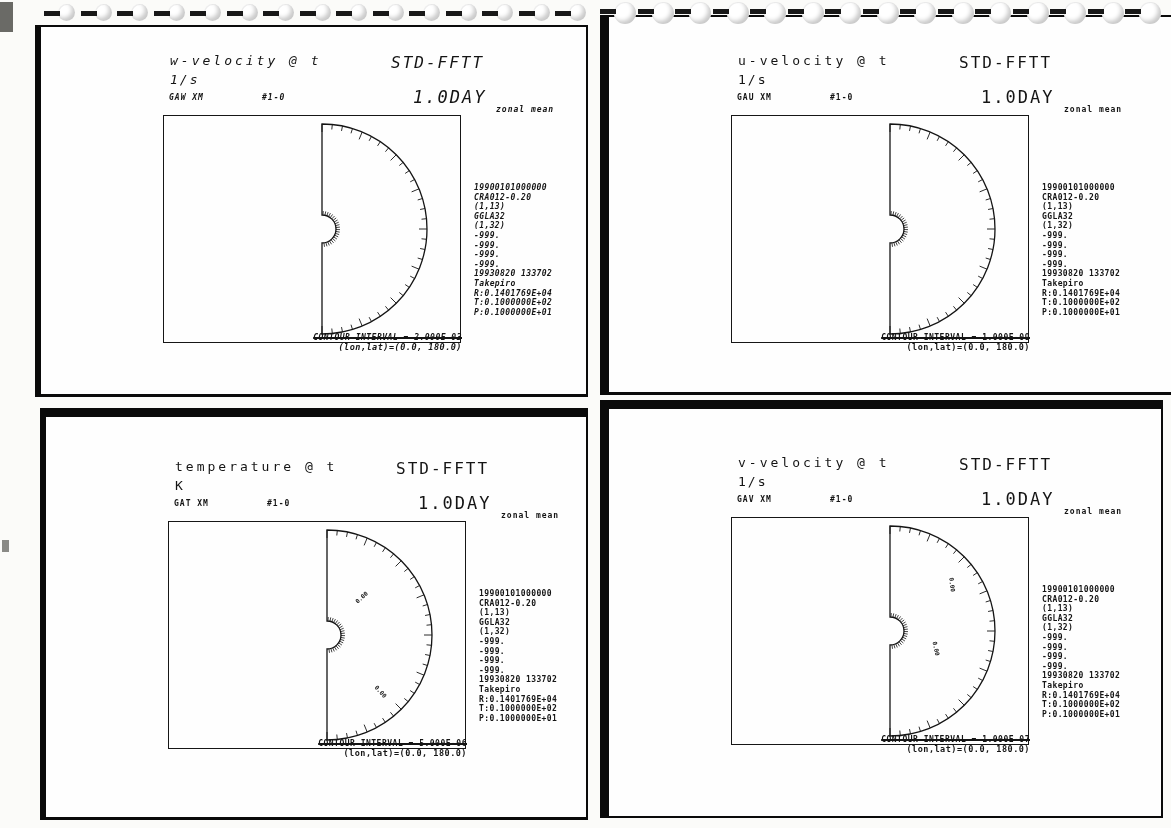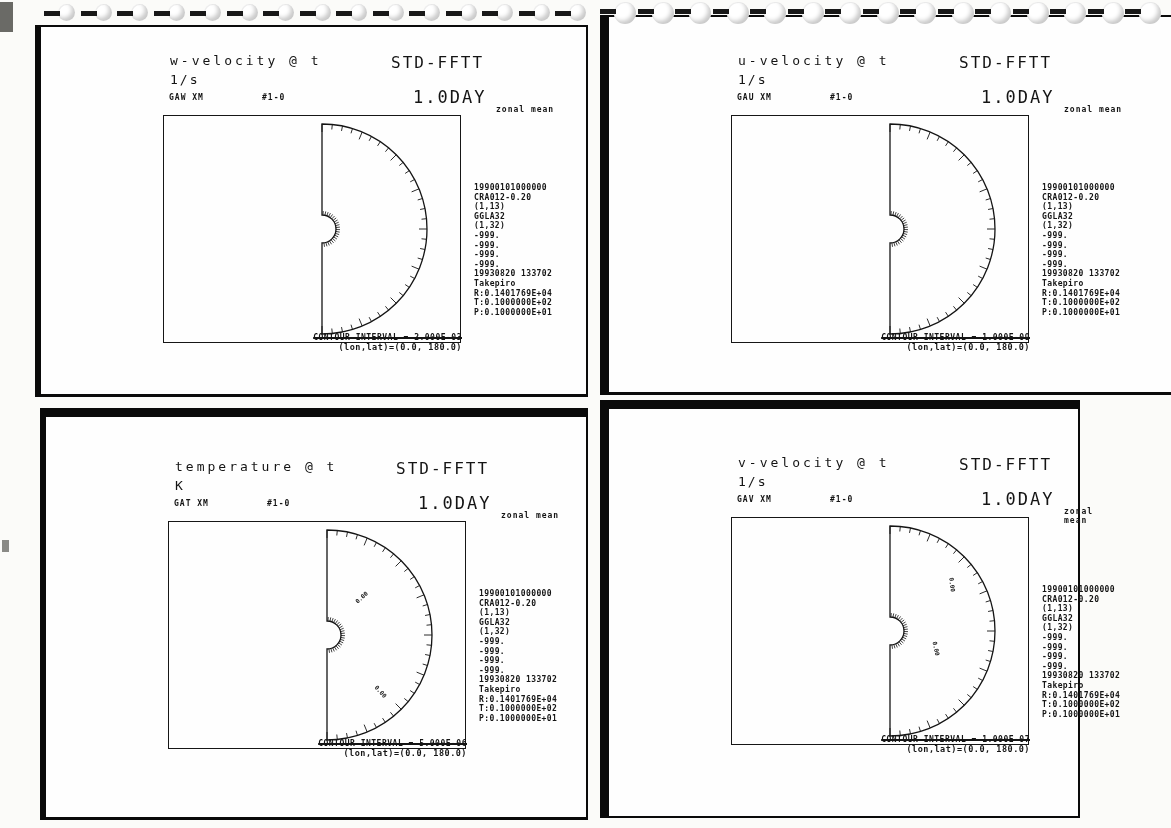--- a/index.html
+++ b/index.html
@@ -3,28 +3,28 @@
 <meta charset="utf-8">
 <style>
   html,body{margin:0;padding:0;background:#f7f7f5;}
   #scan{position:relative;width:1171px;height:828px;background:#fbfbf9;overflow:hidden;
         font-family:"DejaVu Sans Mono","Liberation Mono",monospace;color:#141414;}
 
   
   .sheet{position:absolute;background:#fefefe;box-sizing:border-box;}
   .sheet--tl{left:35px;top:25px;width:553px;height:372px;
              border-left:6px solid #0a0a0a;border-top:2px solid #0a0a0a;
-             border-right:2px solid #0a0a0a;border-bottom:3px solid #0a0a0a;}
+             border-right:2px solid #0a0a0a;border-bottom:3px solid #0a0a0a;font-style:italic;}
   .sheet--tr{left:600px;top:15px;width:612px;height:380px;
              border-left:9px solid #0a0a0a;border-top:2px solid #0a0a0a;
              border-right:2px solid #0a0a0a;border-bottom:3px solid #0a0a0a;}
   .sheet--bl{left:40px;top:408px;width:548px;height:412px;
              border-left:6px solid #0a0a0a;border-top:9px solid #0a0a0a;
              border-right:2px solid #0a0a0a;border-bottom:3px solid #0a0a0a;}
-  .sheet--br{left:600px;top:400px;width:480px;height:418px;
+  .sheet--br{left:600px;top:400px;width:563px;height:418px;
              border-left:9px solid #0a0a0a;border-top:9px solid #0a0a0a;
              border-right:2px solid #0a0a0a;border-bottom:2px solid #0a0a0a;}
 
   .panel{position:absolute;left:0;right:0;bottom:0;top:var(--po,0);}
 
   .t-title{position:absolute;left:129px;top:26px;font-size:13px;letter-spacing:3px;white-space:pre;}
   .t-run  {position:absolute;left:350px;top:26px;font-size:16px;letter-spacing:2px;}
   .t-units{position:absolute;left:129px;top:45px;font-size:13px;letter-spacing:2px;}
   .t-time {position:absolute;left:372px;top:60px;font-size:17px;letter-spacing:2px;}
   .t-code {position:absolute;left:128px;top:66px;font-size:8px;font-weight:700;letter-spacing:1px;}

